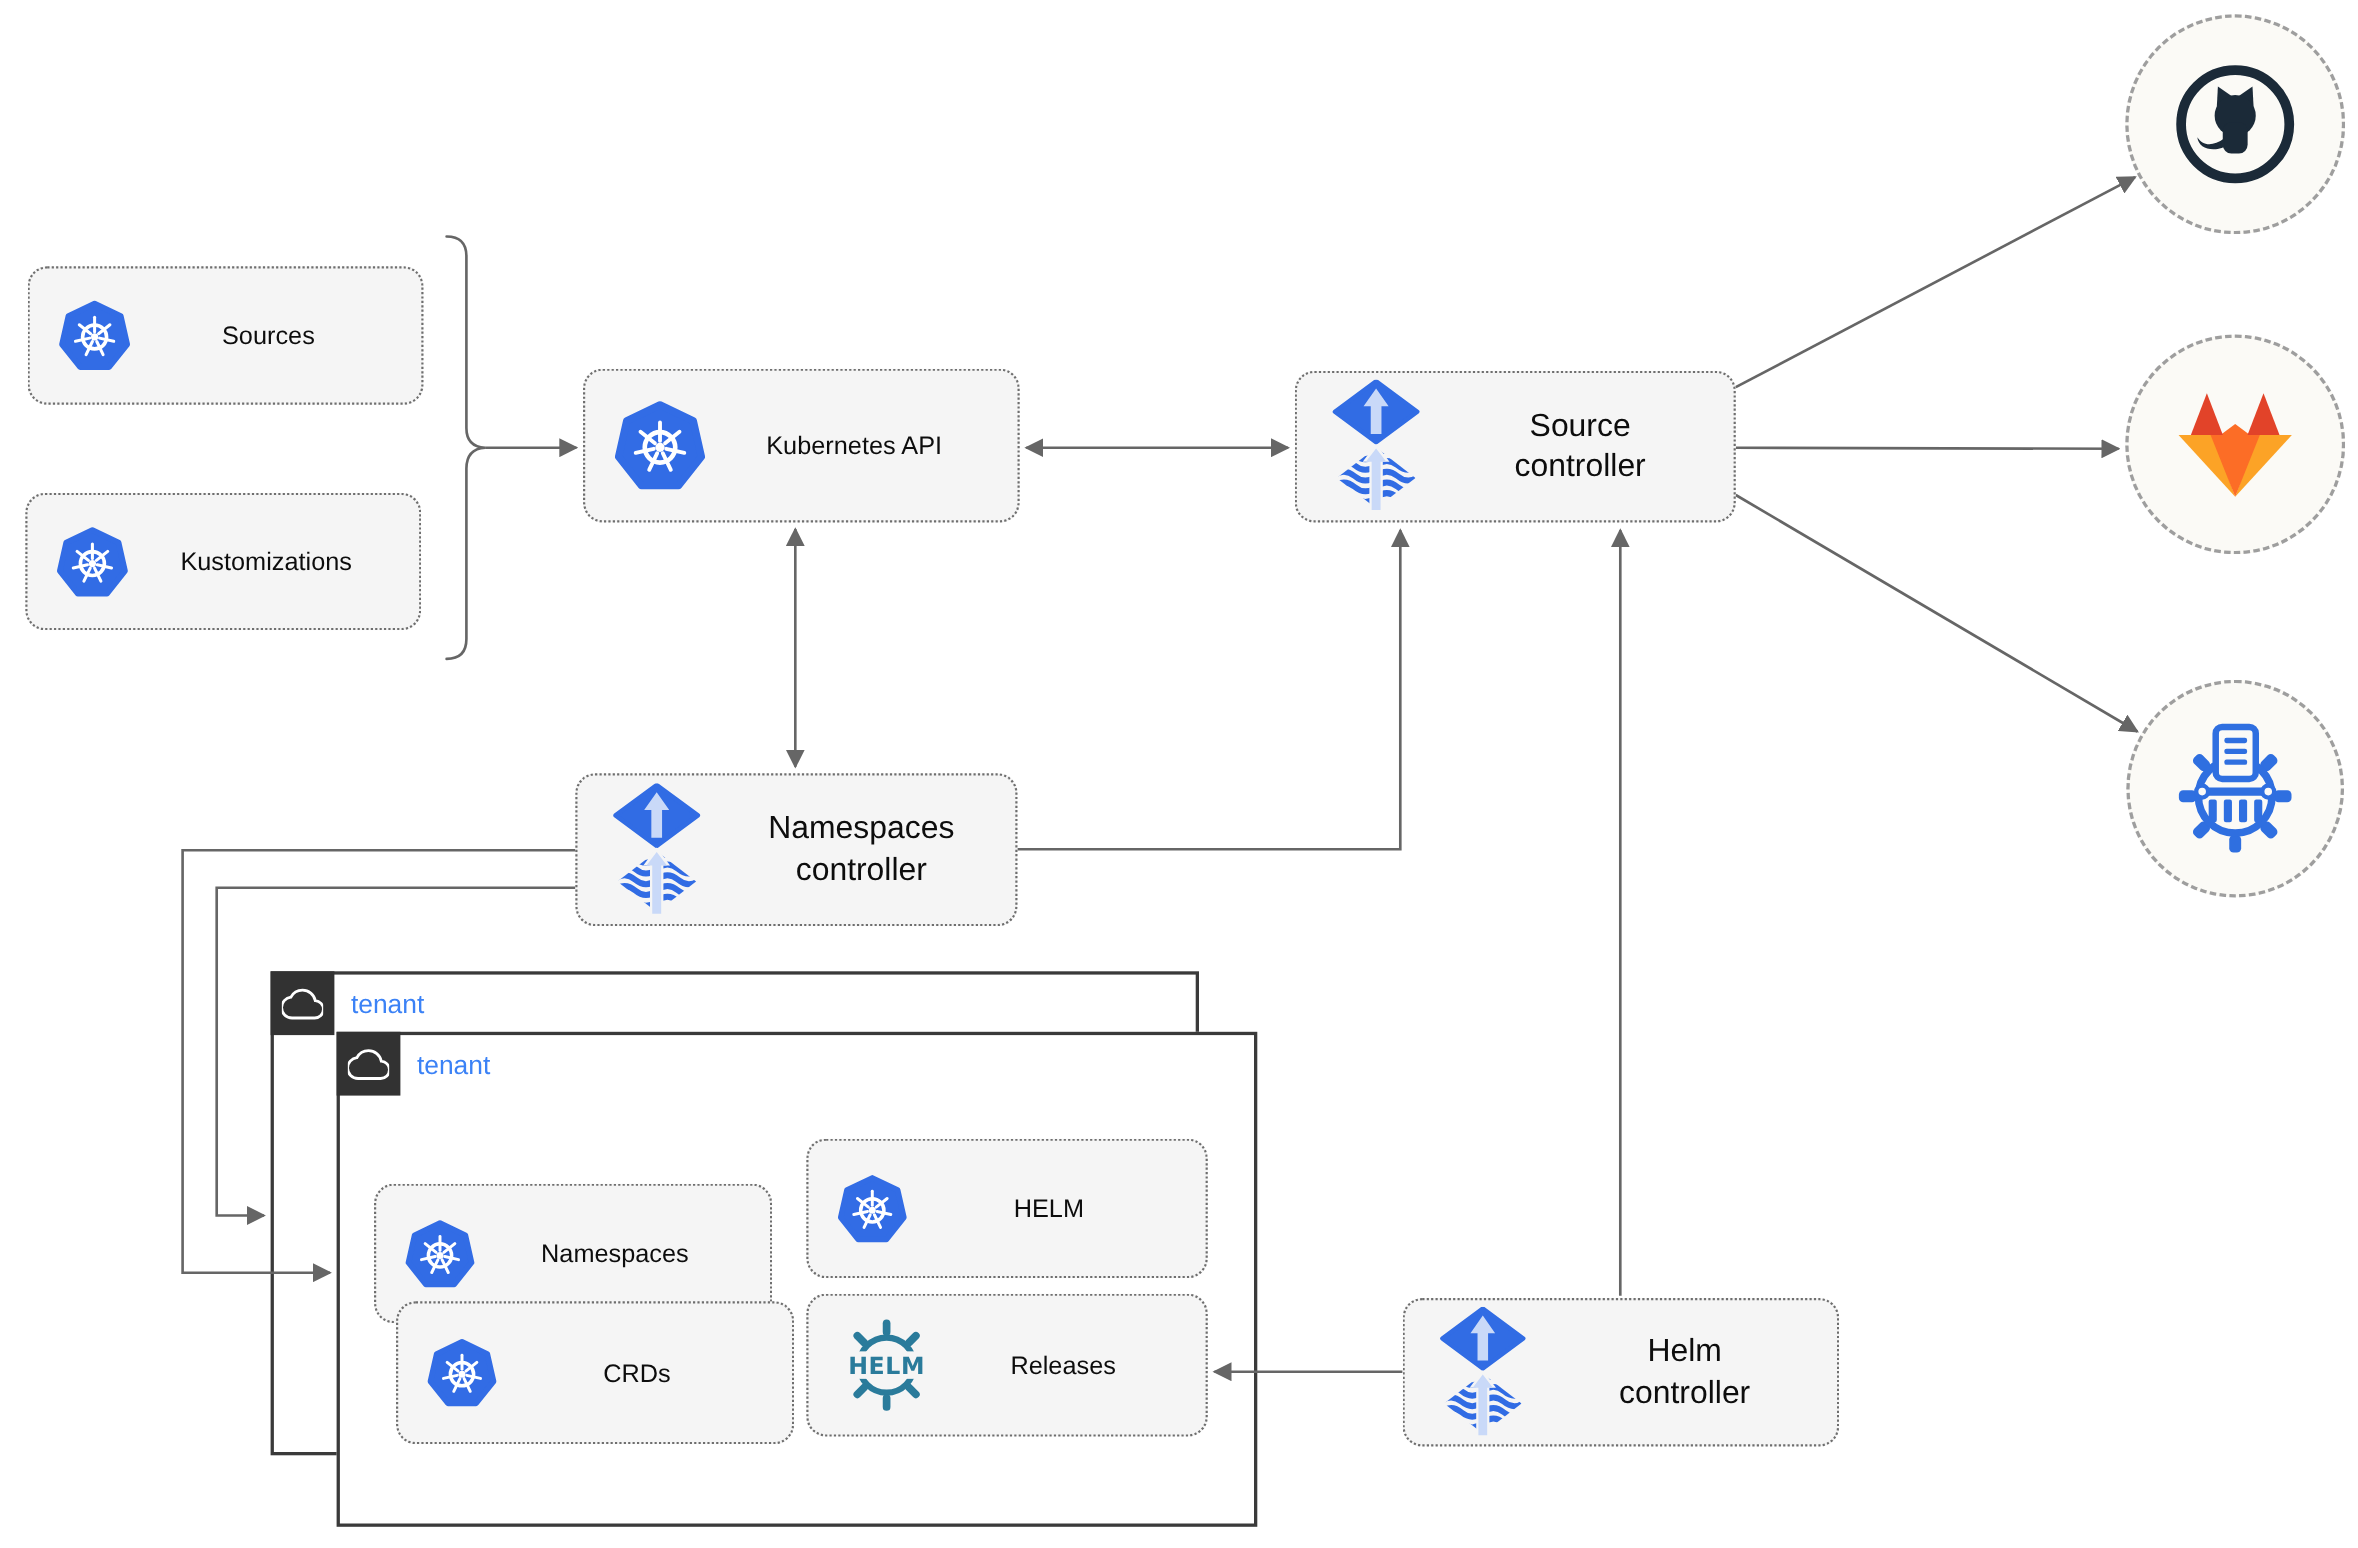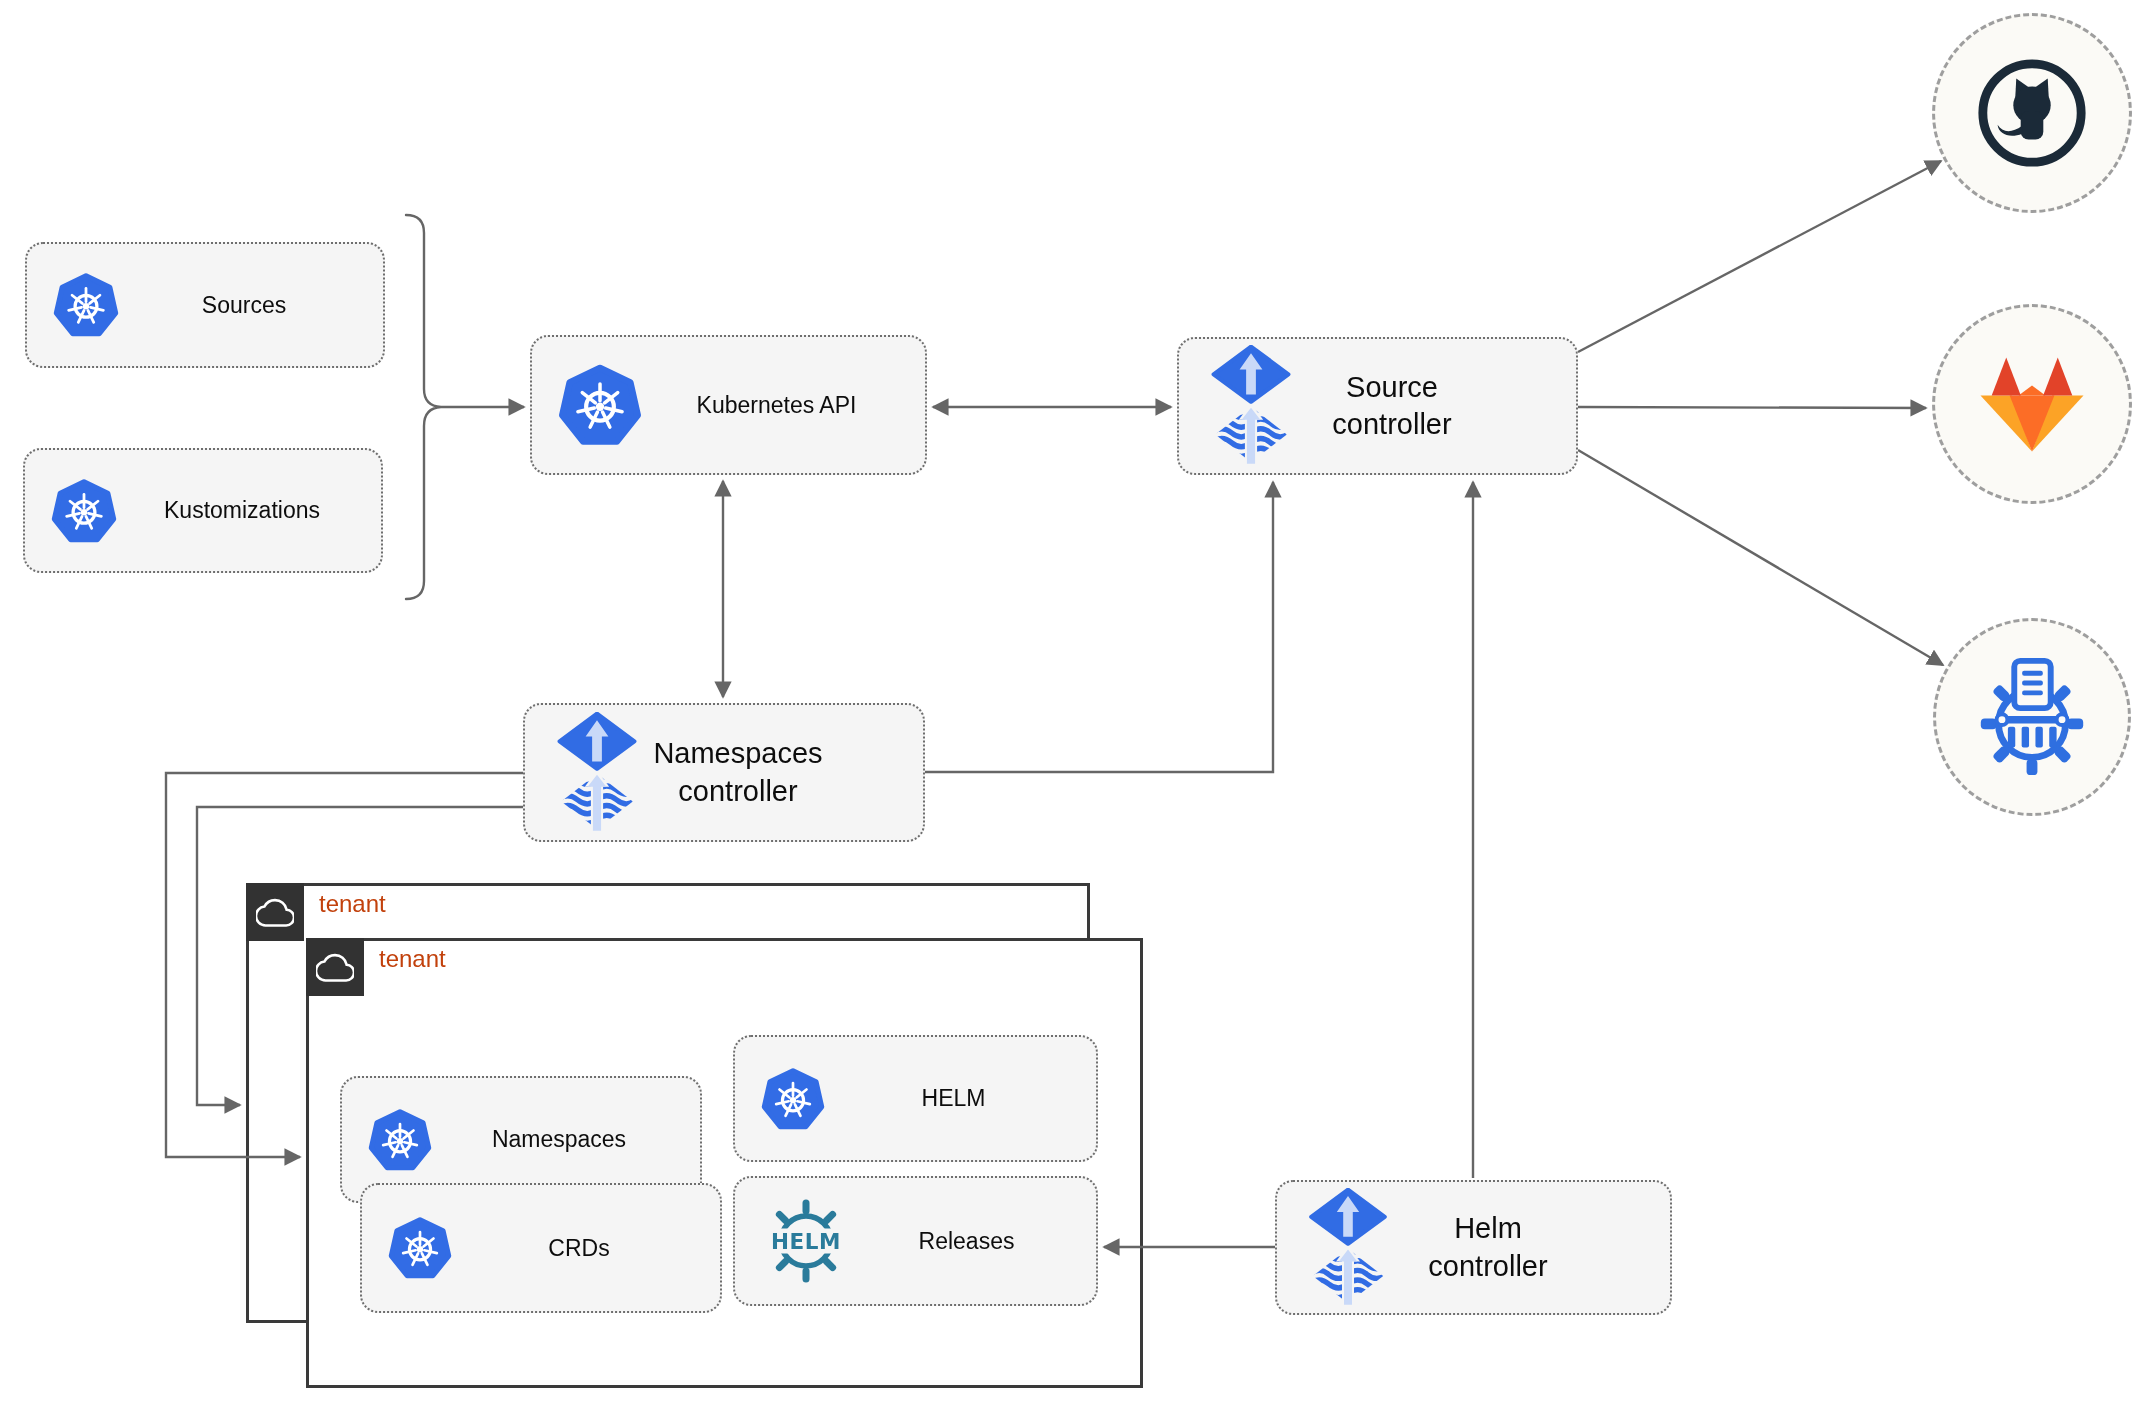--- a/index.html
+++ b/index.html
@@ -2,28 +2,28 @@
 <html><head>
 <meta charset="utf-8">
 <style>
   html,body{margin:0;padding:0;background:#ffffff;}
   #page{position:relative;width:2144px;height:1407px;background:#ffffff;overflow:hidden;
         font-family:"Liberation Sans",sans-serif;color:#111;}
   .chip{position:absolute;background:#f5f5f5;border:2px dotted #6e6e6e;border-radius:18px;
         display:flex;align-items:center;box-sizing:border-box;z-index:5;}
   .chip .ic{margin-left:26px;flex:0 0 auto;display:block;}
   .chip .lbl{flex:1;text-align:center;font-size:23px;color:#0d0d0d;padding-right:14px;}
-  .chip .lbl2{flex:1;display:flex;}
+  .chip .lbl2{flex:1;display:flex;justify-content:center;}
   .chip .lbl2 span{display:block;width:190px;text-align:center;font-size:29px;line-height:1.28;color:#0d0d0d;}
   .circle{position:absolute;border:3px dashed #9e9e9e;border-radius:50%;background:#fbfaf6;
           display:flex;align-items:center;justify-content:center;box-sizing:border-box;z-index:1;}
   .tenant{position:absolute;background:#ffffff;border:3px solid #3a3a3a;box-sizing:border-box;}
   .ttab{position:absolute;left:-3px;top:-3px;width:58px;height:58px;background:#323232;
         display:flex;align-items:center;justify-content:center;}
-  .tlabel{position:absolute;left:70px;top:4px;font-size:24px;color:#c2410c;}
+  .tlabel{position:absolute;left:70px;top:14px;font-size:24px;color:#3b82f6;}
   .overlay{position:absolute;left:0;top:0;z-index:4;pointer-events:none;}
   .defs{position:absolute;width:0;height:0;overflow:hidden;}
 </style>
 </head>
 <body>
 
 <svg class="defs" aria-hidden="true">
   <defs>
     <symbol id="ic-k8s" viewBox="0 0 100 100">
       <polygon points="50,6 86,23.3 94.8,62.2 70,93.4 30,93.4 5.2,62.2 14,23.3" fill="#326CE5" stroke="#326CE5" stroke-width="8" stroke-linejoin="round"></polygon>

